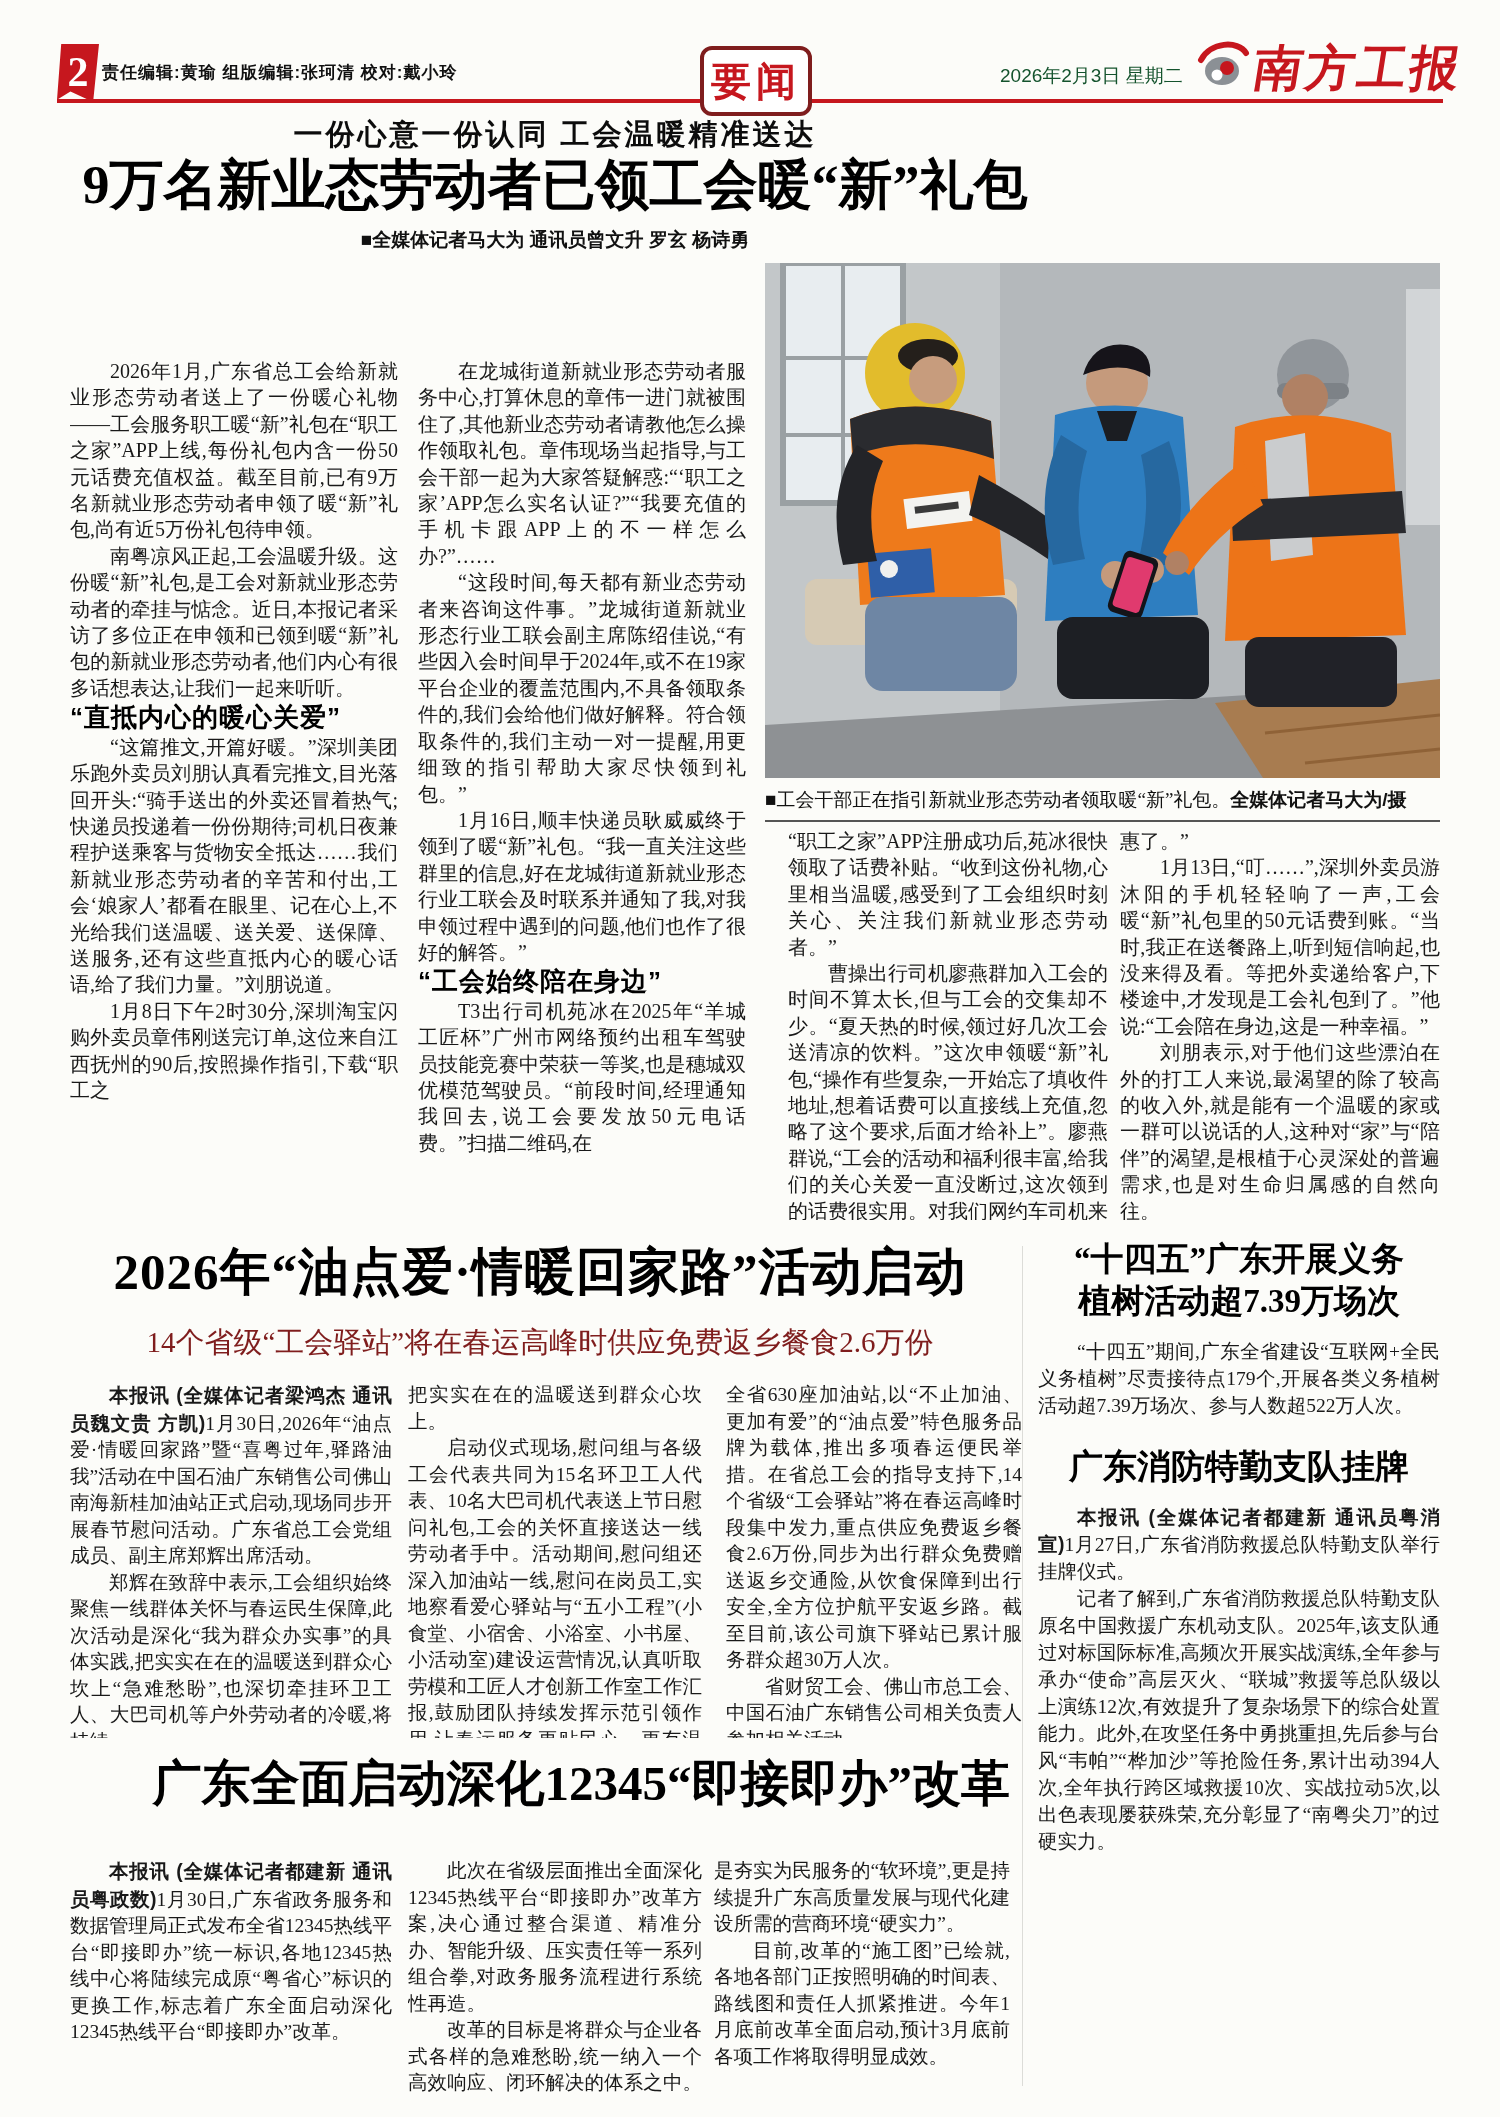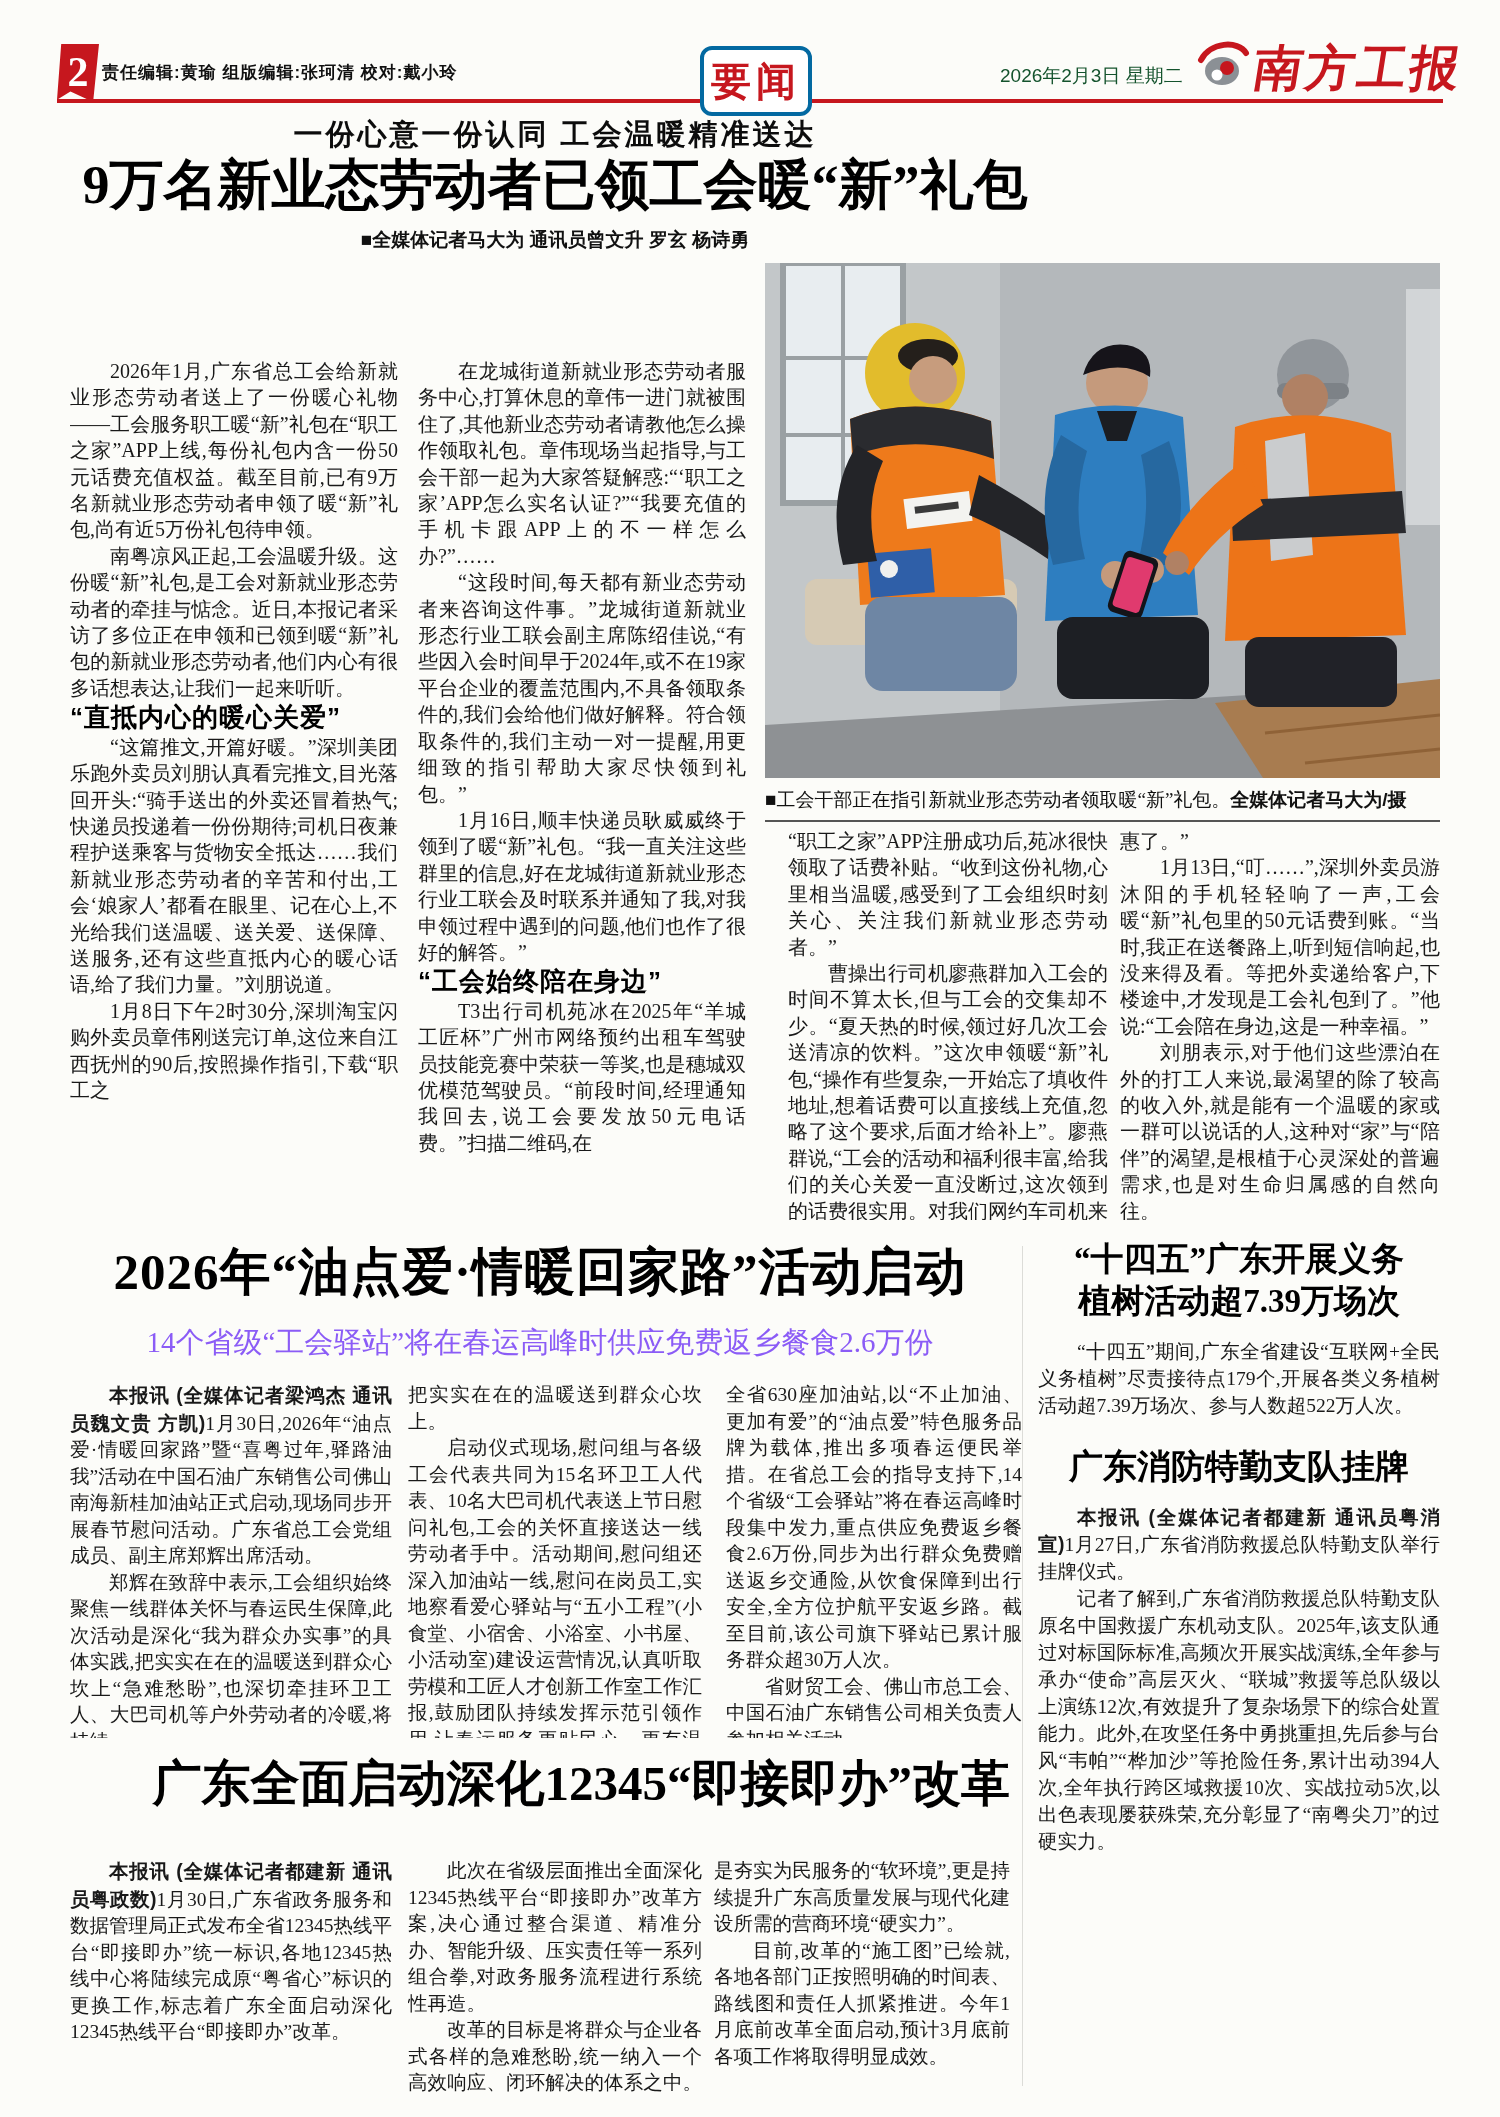--- a/index.html
+++ b/index.html
@@ -6,21 +6,21 @@
   .page{position:relative;width:1500px;height:2117px;margin:0 auto;background:#fcfcf9;overflow:hidden;
         font-family:"Liberation Serif","DejaVu Serif",serif;color:#1a1a1a;}
   .abs{position:absolute;}
 
   
   .pagenum-badge{left:57px;top:44px;width:42px;height:58px;background:#c6171e;color:#fff;
     font:bold 42px/56px "Liberation Serif",serif;text-align:center;
     clip-path:polygon(10% 0,100% 0,86% 100%,32% 82%,0 96%);}
   .editors{left:102px;top:64px;font:bold 17px/1 "Liberation Sans","DejaVu Sans",sans-serif;color:#111;letter-spacing:1px;}
   .red-rule{left:57px;top:99px;width:1386px;height:4px;background:#c6171e;}
-  .section-box{left:700px;top:46px;width:104px;height:62px;background:#fff;border:4px solid #0369a1;border-radius:12px;
+  .section-box{left:700px;top:46px;width:104px;height:62px;background:#fff;border:4px solid #7f1d1d;border-radius:12px;
     display:flex;align-items:center;justify-content:center;z-index:3;}
   .section-box span{font:bold 40px/1 "Liberation Sans","DejaVu Sans",sans-serif;color:#c6171e;letter-spacing:5px;}
   .date{left:1000px;top:66px;font:19px/1 "Liberation Sans","DejaVu Sans",sans-serif;color:#14532d;}
   .masthead{left:1196px;top:38px;display:flex;align-items:center;gap:4px;z-index:3;}
   .masthead-text{font:bold 49px/1 "Liberation Serif",serif;color:#c6171e;transform:skewX(-9deg);letter-spacing:3px;}
 
   
   .kicker{left:70px;top:120px;width:970px;text-align:center;
     font:bold 29px/1 "Liberation Sans","DejaVu Sans",sans-serif;color:#0c0c0c;letter-spacing:3px;}
   .lead-headline{left:70px;top:154px;width:970px;text-align:center;
@@ -46,21 +46,21 @@
   .photo svg{display:block;width:100%;height:100%;}
   .caption-row{left:765px;top:788px;width:675px;display:flex;justify-content:flex-start;align-items:baseline;}
   .caption{font:19px/24px "Liberation Serif",serif;color:#111;}
   .credit{font:bold 19px/24px "Liberation Sans","DejaVu Sans",sans-serif;color:#111;white-space:nowrap;}
   .caption-rule{left:765px;top:820px;width:675px;height:2px;background:#555;}
 
   
   #mid-headline{left:70px;top:1243px;width:940px;text-align:center;
     font:bold 51px/58px "Liberation Serif",serif;color:#000;letter-spacing:1px;}
   #mid-subtitle{left:70px;top:1324px;width:940px;text-align:center;
-    font:29px/36px "Liberation Serif",serif;color:#8b5cf6;}
+    font:29px/36px "Liberation Serif",serif;color:#7f1d1d;}
   #mid-col1{left:70px;top:1382px;width:322px;height:356px;}
   #mid-col2{left:408px;top:1382px;width:294px;height:356px;}
   #mid-col3{left:726px;top:1382px;width:296px;height:356px;}
 
   
   .side-divider{left:1022px;top:1246px;width:1px;height:840px;background:#dcdcd8;}
   #sidebar{left:1038px;top:1238px;width:402px;height:852px;overflow:hidden;}
   .side-title{font:bold 33px/42px "Liberation Serif",serif;text-align:center;color:#000;margin:0 0 16px;}
   .side-title2{font:bold 34px/1.2 "Liberation Serif",serif;text-align:center;color:#000;margin:28px 0 16px;}
   #sidebar p{margin:0;text-indent:2em;text-align:justify;font:19.5px/27px "Liberation Serif","DejaVu Serif",serif;color:#191919;}

